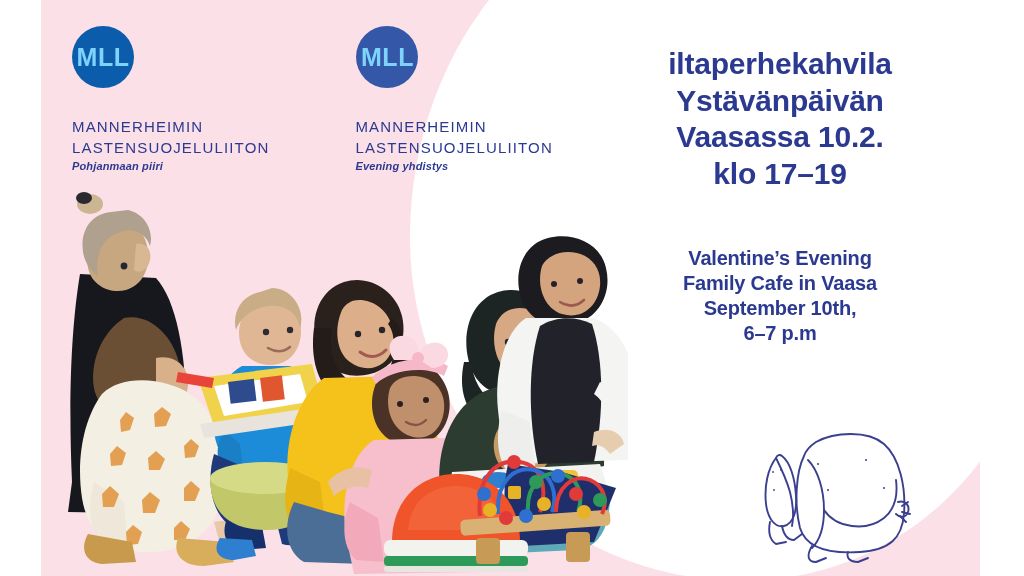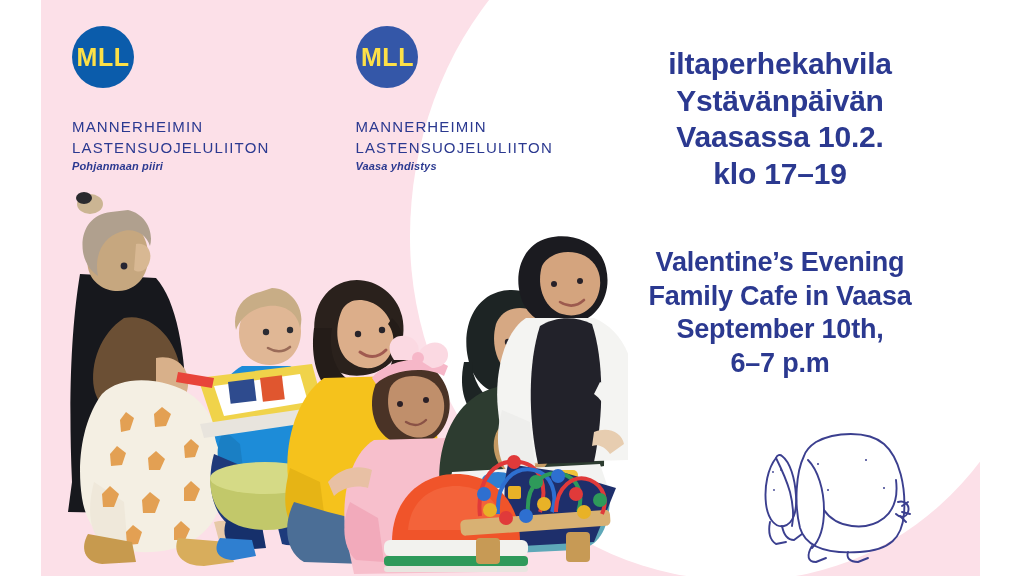--- a/index.html
+++ b/index.html
@@ -61,21 +61,21 @@
     align-items: flex-start;
   }
   .logo-block { display: flex; flex-direction: column; }
   .logo-mark {
     width: 62px;
     height: 62px;
     border-radius: 50%;
     display: flex;
     align-items: center;
     justify-content: center;
-    color: #fde047;
+    color: #7dd3fc;
     font-weight: 700;
     font-size: 25px;
     letter-spacing: 0.5px;
     font-family: "Liberation Sans", sans-serif;
   }
   .logo-mark.a { background: #0b5cab; }
   .logo-mark.b { background: #3457a8; margin-left: 1px; }
   .logo-words {
     margin-top: 28px;
     color: #2b3990;
@@ -102,21 +102,21 @@
     top: 46px;
     width: 380px;
     text-align: center;
     color: #2b3990;
   }
   .headline-fi, .headline-en {
     font-weight: 700;
     letter-spacing: -0.2px;
   }
   .headline-fi { font-size: 30px; line-height: 1.22; }
-  .headline-en { font-size: 27px; line-height: 1.24; margin-top: 54px; }
+  .headline-en { font-size: 20px; line-height: 1.24; margin-top: 54px; }
   .headline-fi div, .headline-en div { white-space: nowrap; }
 
   
   .photo {
     position: absolute;
     left: 28px;
     top: 182px;
     width: 600px;
     height: 394px;
   }
@@ -150,21 +150,21 @@
       </div>
       <div class="logo-sub">Pohjanmaan piiri</div>
     </div>
 
     <div class="logo-block">
       <div class="logo-mark b">MLL</div>
       <div class="logo-words">
         <div>MANNERHEIMIN</div>
         <div>LASTENSUOJELULIITON</div>
       </div>
-      <div class="logo-sub">Vaasa yhdistys</div>
+      <div class="logo-sub">Evening yhdistys</div>
     </div>
 
   </div>
 
   <div class="headline-wrap">
     <div class="headline-fi">
       <div>iltaperhekahvila</div>
       <div>Ystävänpäivän</div>
       <div>Vaasassa 10.2.</div>
       <div>klo 17–19</div>

